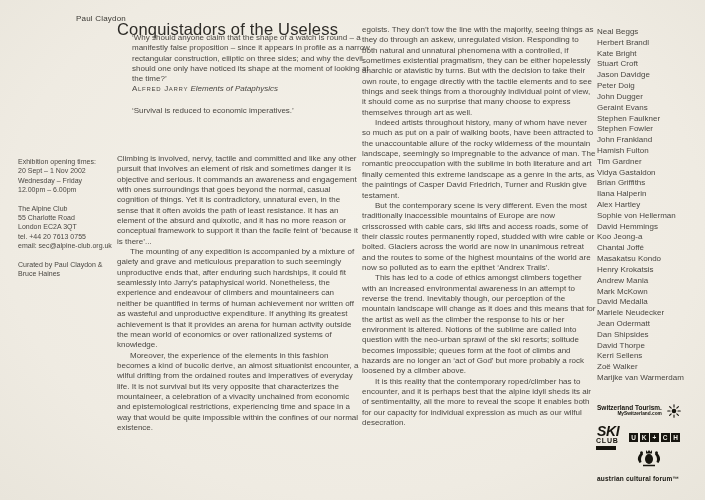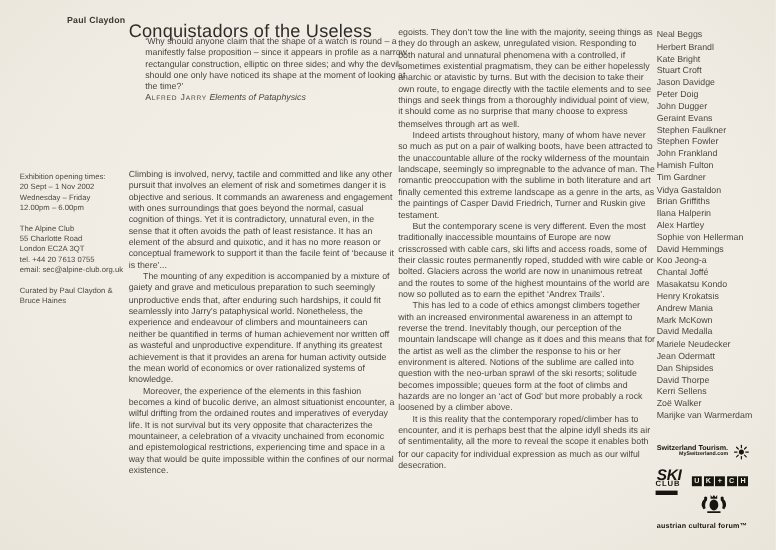--- a/index.html
+++ b/index.html
@@ -6,22 +6,22 @@
   body{
     width:705px;height:500px;position:relative;overflow:hidden;
     background:#f1eee6;
     font-family:"Liberation Sans",sans-serif;
     color:#4a4742;
     -webkit-font-smoothing:antialiased;
   }
   .page{position:absolute;inset:0;background:radial-gradient(ellipse at 50% 45%, #f4f1e9 0%, #efebe2 70%, #e9e5db 100%);}
 
   .author{
-    position:absolute;left:20px;top:14px;width:94px;text-align:right;
-    font-size:8px;font-weight:bold;color:#3b3934;letter-spacing:.2px;
+    position:absolute;left:32px;top:14px;width:94px;text-align:right;
+    font-size:8px;font-weight:normal;color:#3b3934;letter-spacing:.2px;
   }
   .title{
     position:absolute;left:117px;top:20px;margin:0;
     font-size:16.5px;font-weight:500;color:#2e2c28;letter-spacing:.2px;white-space:nowrap;
   }
 
   .quotes{position:absolute;left:132px;top:33px;width:238px}
   .quote{margin-bottom:11px}
   .quote-text{font-size:8px;line-height:10.3px;color:#4a4742}
   .quote-attr{font-size:8px;line-height:10.3px;color:#4a4742}
@@ -60,20 +60,21 @@
 
   <div class="author">Paul Claydon</div>
   <h1 class="title">Conquistadors of the Useless</h1>
 
   <div class="quotes">
     <div class="quote">
       <div class="quote-text">‘Why should anyone claim that the shape of a watch is round – a manifestly false proposition – since it appears in profile as a narrow rectangular construction, elliptic on three sides; and why the devil should one only have noticed its shape at the moment of looking at the time?’</div>
       <div class="quote-attr"><span class="attr-name">Alfred Jarry</span> <span class="attr-work">Elements of Pataphysics</span></div>
     </div>
     <div class="quote">
+      <div class="quote-text">‘Survival is reduced to economic imperatives.’</div>
     </div>
   </div>
 
   <aside class="sidebar">
     <div class="info-group">
         <div class="info-line">Exhibition opening times:</div>
         <div class="info-line">20 Sept – 1 Nov 2002</div>
         <div class="info-line">Wednesday – Friday</div>
         <div class="info-line">12.00pm – 6.00pm</div>
       </div>

